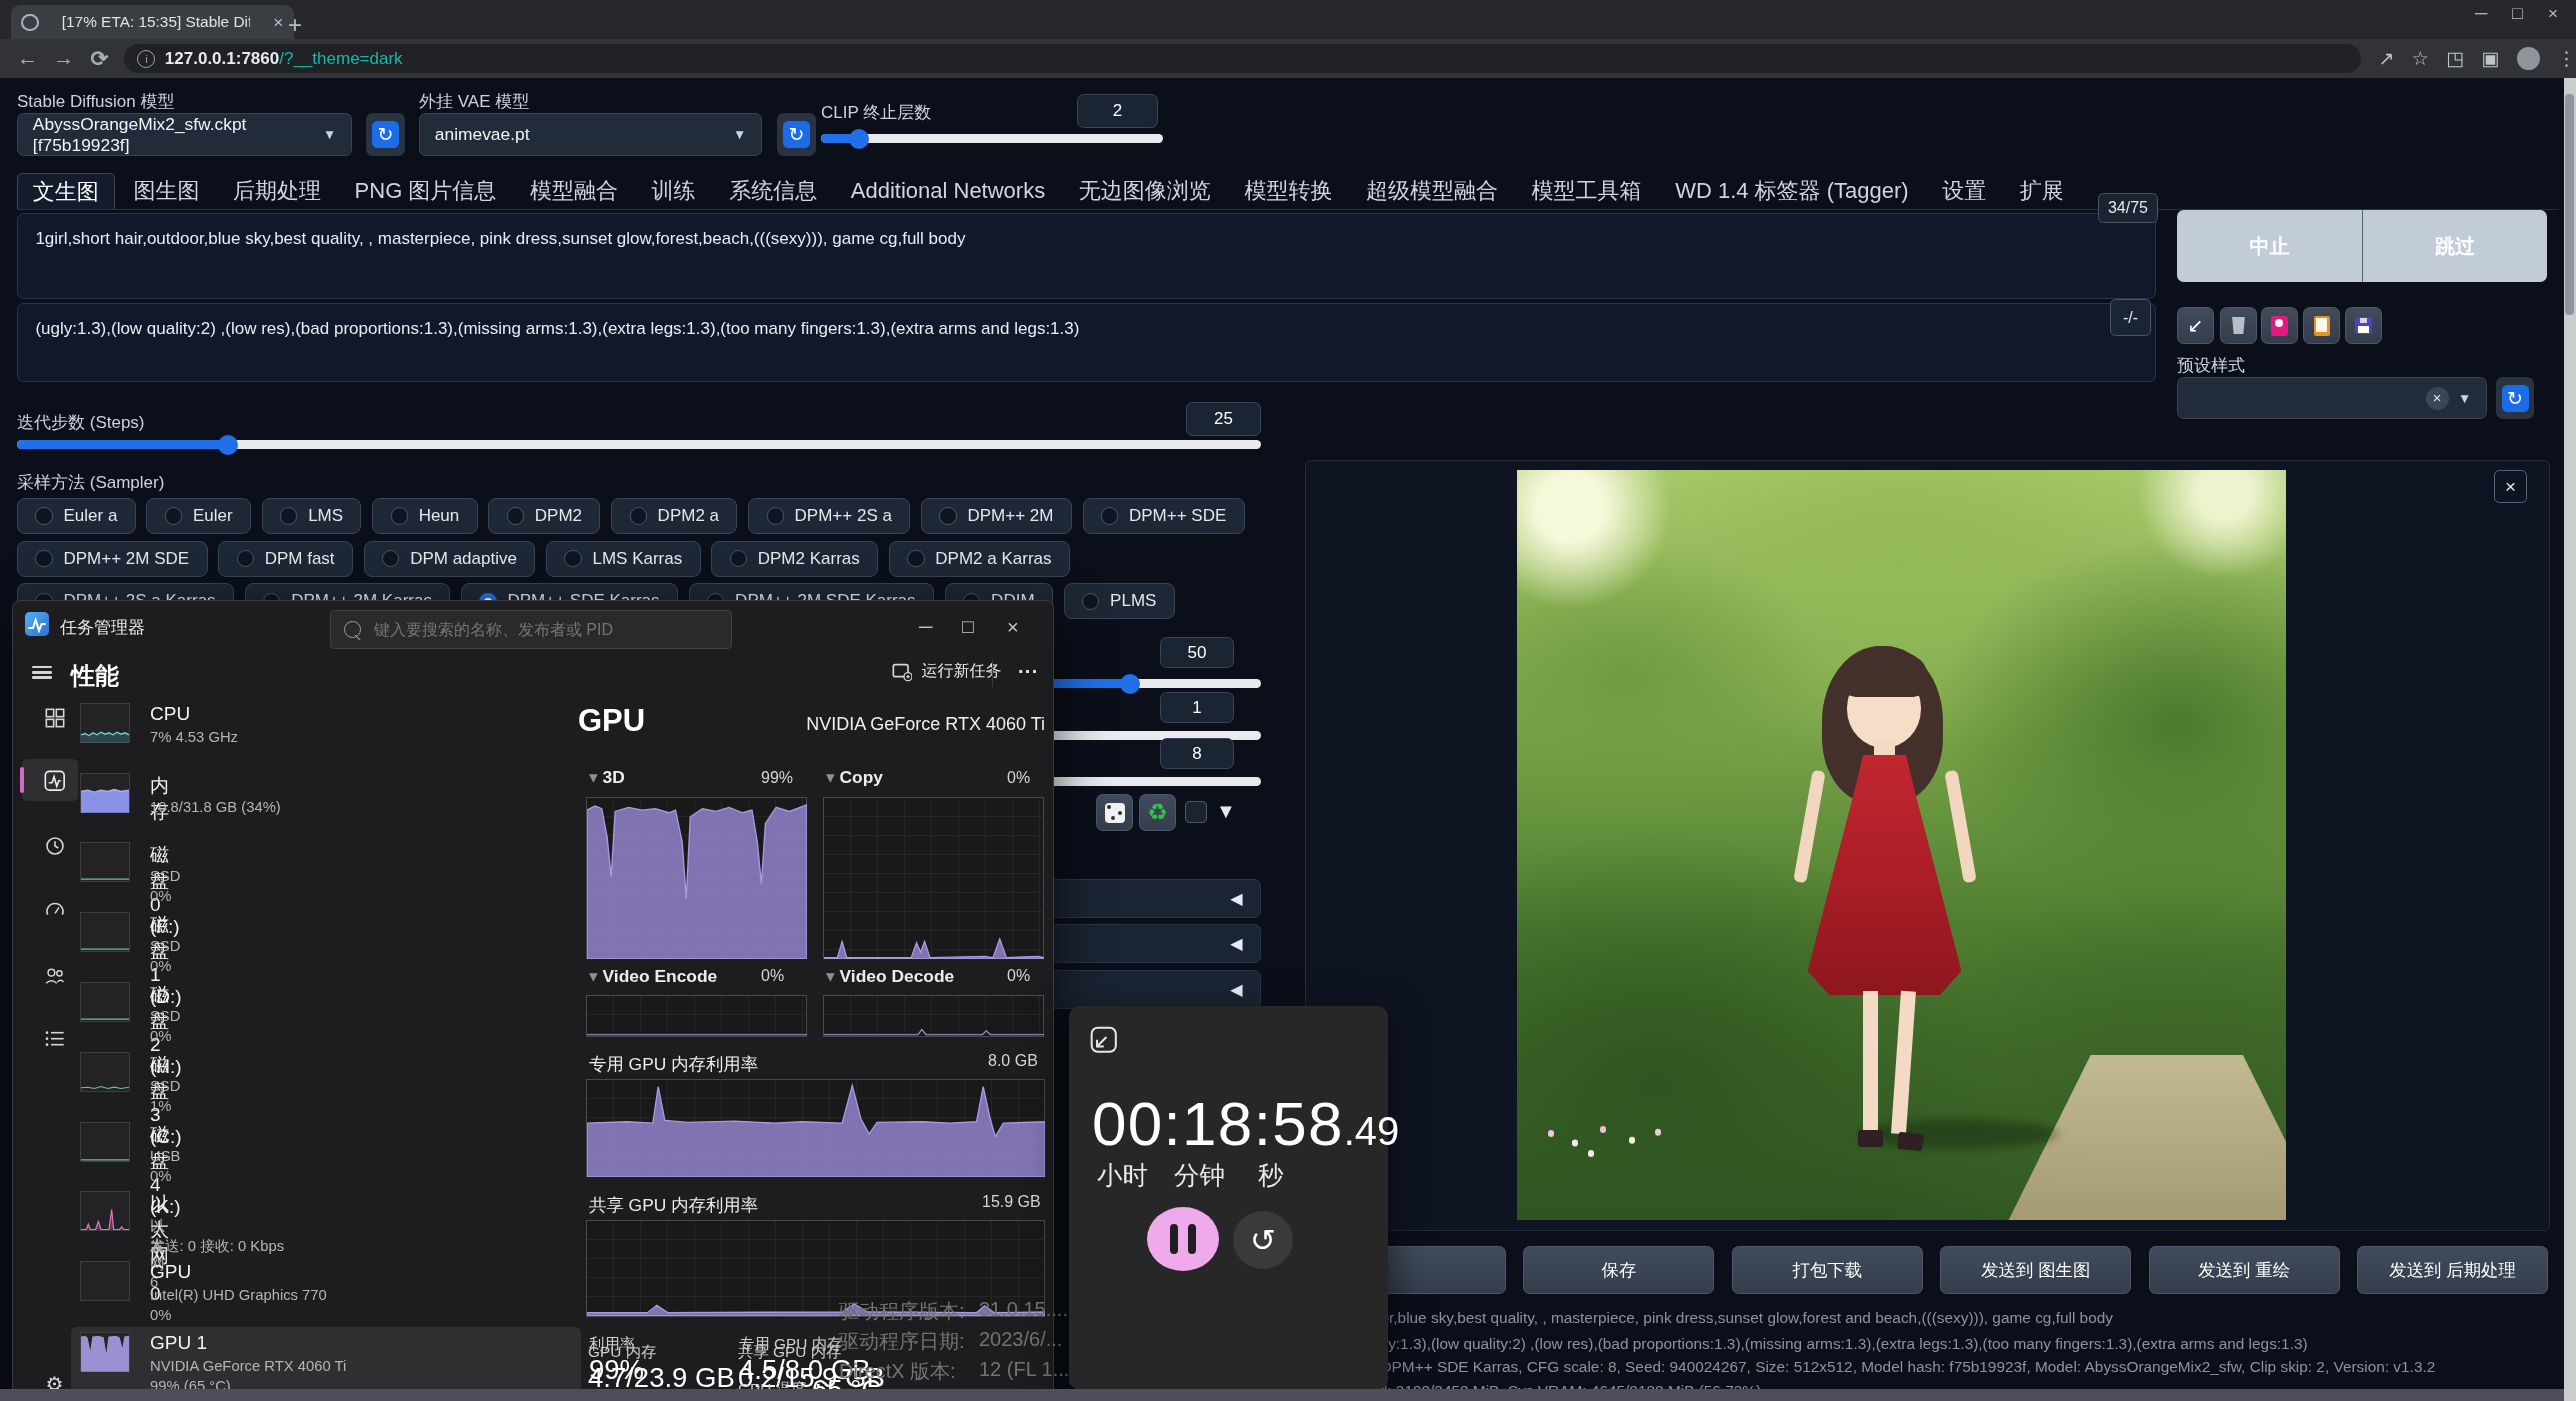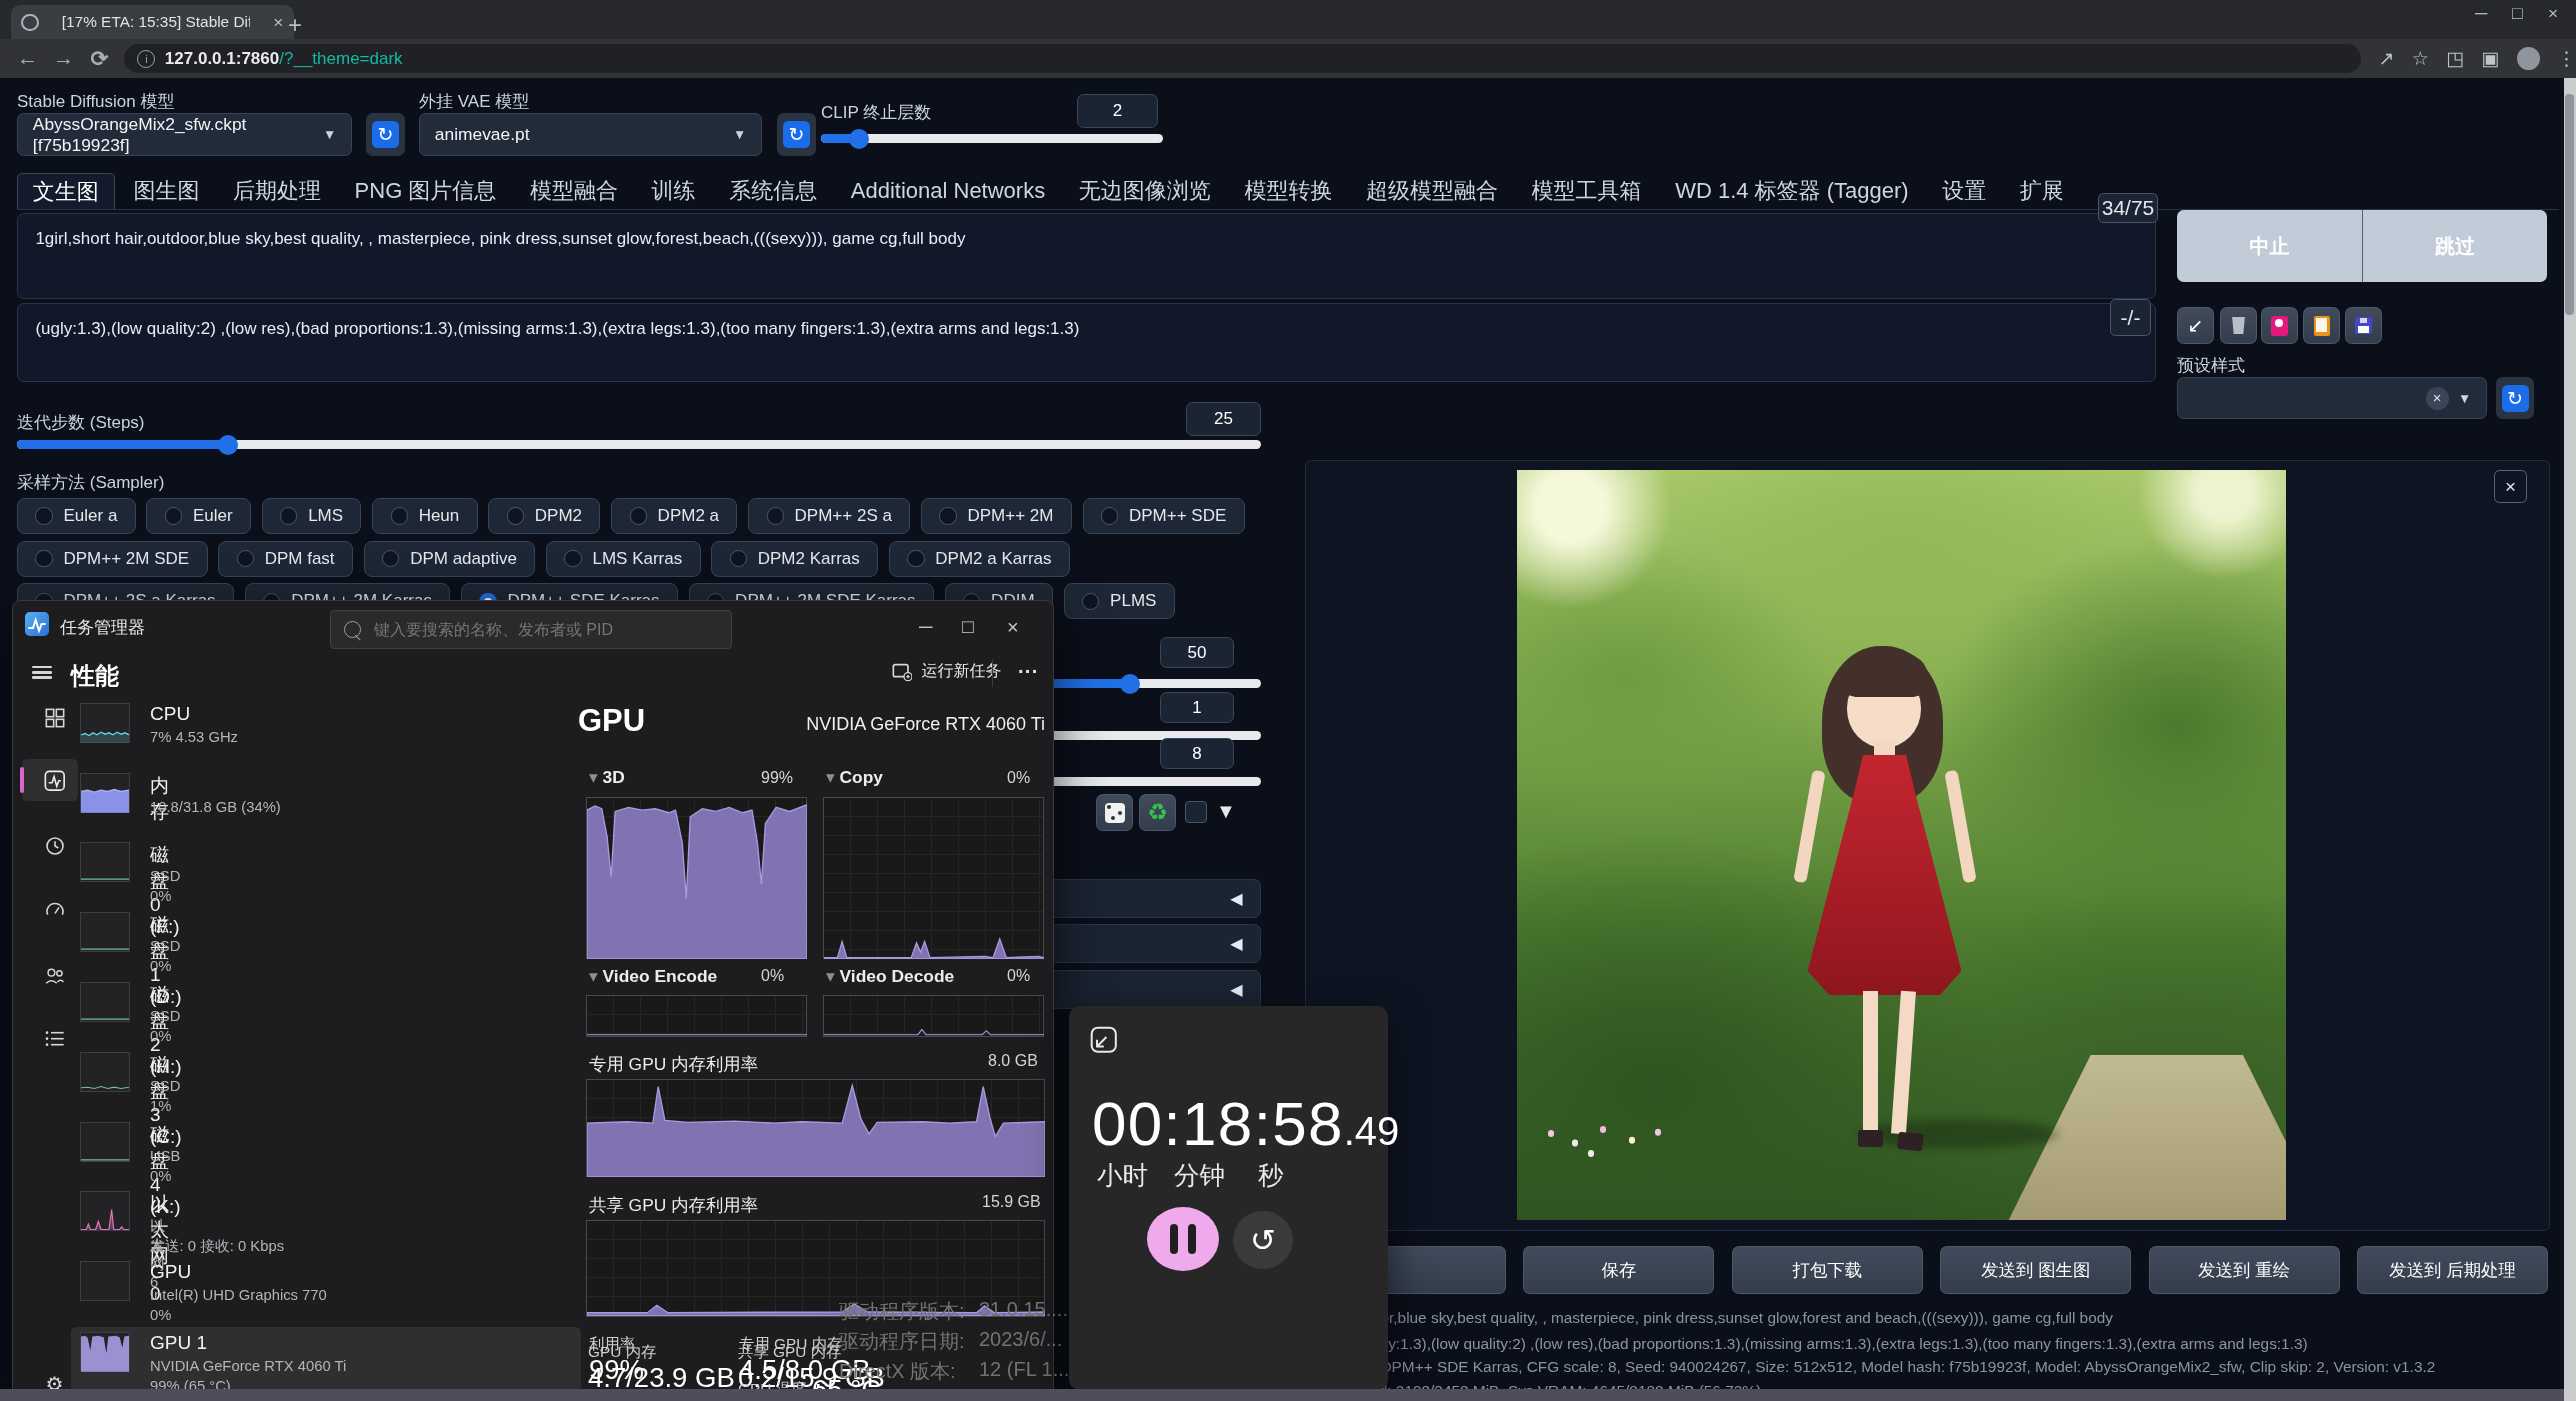--- a/index.html
+++ b/index.html
@@ -33,21 +33,21 @@
   .slider .fill{position:absolute;left:0;top:0;bottom:0;background:#2270e8;border-radius:5.4px;}
   .slider .knob{position:absolute;top:50%;transform:translate(-50%,-50%);width:20px;height:20px;border-radius:50%;background:#2270e8;}
   .textarea{background:#10182a;border:0.7px solid #2a3648;border-radius:6.7px;box-sizing:border-box;padding:14.8px 17.4px;font-size:17px;color:#e8ecf3;}
   .tabbar{left:17px;top:173px;width:2542px;height:36px;display:flex;gap:4px;border-bottom:0.7px solid #28334a;}
   .wtab{padding:0 14.8px;font-size:22px;color:#ced6e0;display:flex;align-items:center;}
   .wtab.sel{background:#131b2c;border:0.7px solid #3c4657;border-bottom:none;border-radius:5.4px 5.4px 0 0;color:#fff;}
   .pillwrap{left:17px;top:498px;width:1278px;display:flex;flex-wrap:wrap;gap:6.7px 10.7px;}
   .pill{display:flex;align-items:center;gap:10.7px;background:#1e2735;border:0.7px solid #384457;border-radius:8px;height:36px;padding:0 17.4px;font-size:17px;color:#e5e7eb;box-sizing:border-box;}
   .radio{width:17.4px;height:17.4px;border-radius:50%;background:#0e1420;border:0.7px solid #4d5869;box-sizing:border-box;flex:none;}
   .radio.on{background:#fff;border:5.4px solid #2270e8;}
-  .counter{background:#1b2433;border:1.3px solid #4b5563;border-radius:5.4px;color:#e5e7eb;font-size:21px;display:flex;align-items:center;justify-content:center;}
+  .counter{background:#1b2433;border:1.3px solid #4b5563;border-radius:5.4px;color:#e5e7eb;font-size:16px;display:flex;align-items:center;justify-content:center;}
   .graybtn{background:linear-gradient(180deg,#414b5b,#333d4c);border:0.7px solid #4e586b;border-radius:6.7px;color:#fff;display:flex;align-items:center;justify-content:center;}
   .stopbtn{background:#c2ccd8;color:#fff;font-size:20px;font-weight:bold;display:flex;align-items:center;justify-content:center;}
   .accordion{background:#1b2433;border:0.7px solid #2a3648;border-radius:6.7px;display:flex;align-items:center;justify-content:flex-end;padding:0 17.4px;color:#e5ecf5;font-size:16px;box-sizing:border-box;}
   .geninfo{font-size:15.4px;color:#8b93a3;}
   
   #tm{left:12px;top:600px;width:1040px;height:801px;background:#1d1d1f;border:0.7px solid #3a3a3c;border-radius:8px 8px 0 0;box-shadow:0 16px 54px rgba(0,0,0,.65);z-index:10;}
   .tm-search{left:317px;top:9.4px;width:402px;height:39px;background:#2a2a2c;border:0.7px solid #414144;border-radius:4px;display:flex;align-items:center;gap:10.7px;padding:0 13.4px;box-sizing:border-box;}
   .tm-search input{background:transparent;border:none;outline:none;color:#9e9ea2;font-size:16px;width:100%;font-family:"Liberation Sans",sans-serif;}
   .sicon{width:14.8px;height:14.8px;border:1.3px solid #9e9ea2;border-radius:50%;position:relative;flex:none;}
   .sicon:after{content:"";position:absolute;width:1.3px;height:6.7px;background:#9e9ea2;left:12px;top:12px;transform:rotate(-45deg);}

